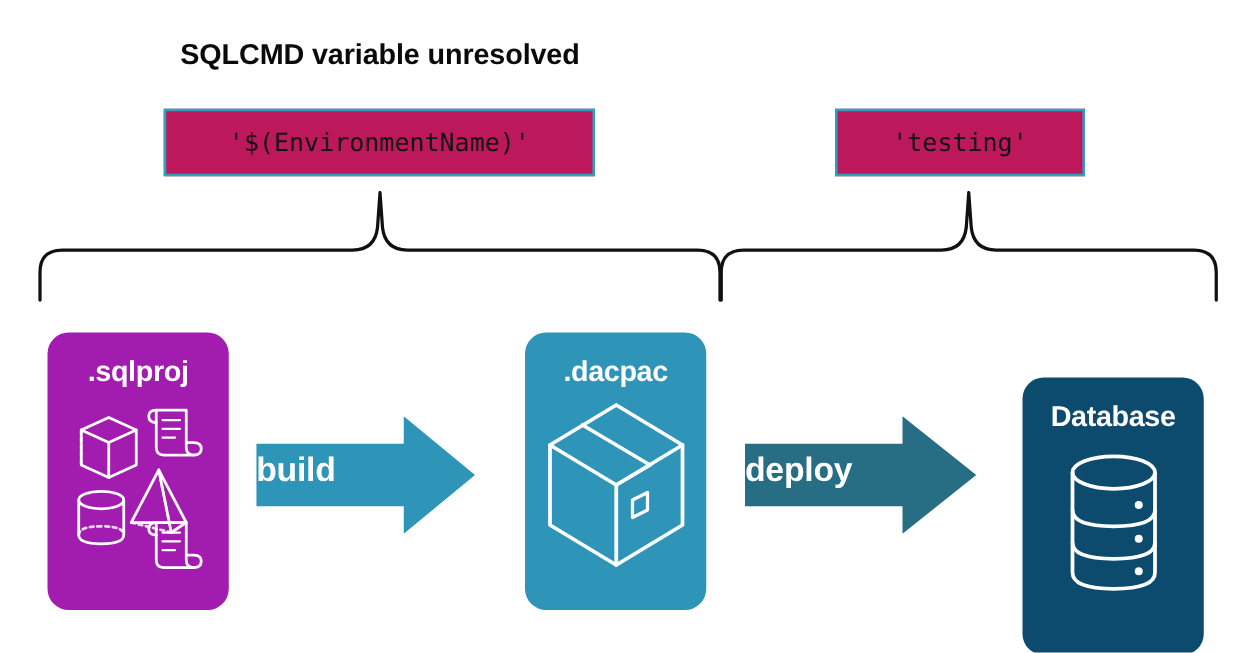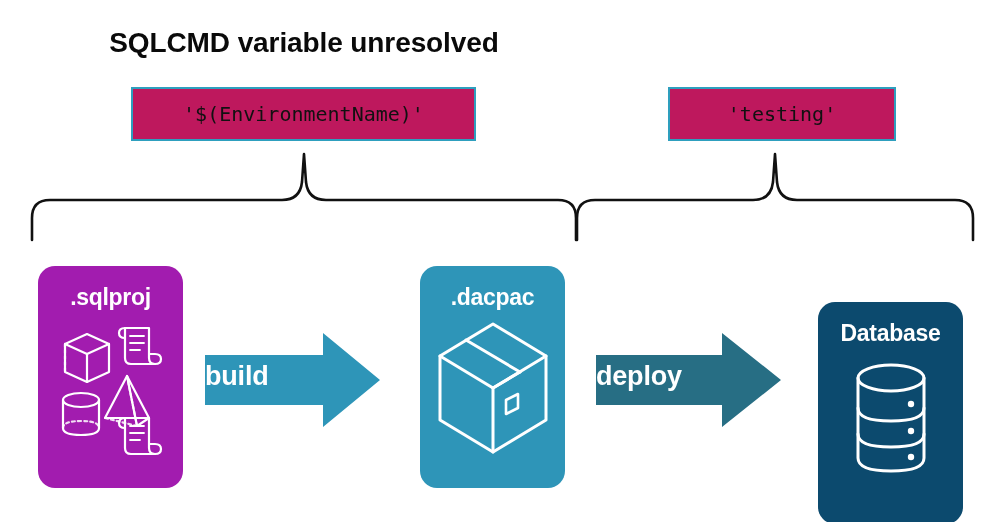--- a/index.html
+++ b/index.html
@@ -21,21 +21,21 @@
     left: 0; top: 0;
     width: 1000px;
     height: 522px;
   }
 
   
   .group-title {
     position: absolute;
     font-family: "Liberation Sans", sans-serif;
     font-weight: bold;
-    font-size: 28px;
+    font-size: 23px;
     color: #0a0a0a;
     letter-spacing: -0.1px;
     white-space: nowrap;
     text-align: center;
     line-height: 26px;
   }
   #title-left  { left: 0;   top: 30px; width: 608px; }
   #title-right { left: 608px; top: 30px; width: 392px; }
 
   
@@ -47,21 +47,21 @@
     font-family: "DejaVu Sans Mono", monospace;
     font-size: 20px;
     color: #111111;
     display: flex;
     align-items: center;
     justify-content: center;
     white-space: nowrap;
     letter-spacing: 0px;
   }
   #code-left  { left: 131px; top: 87px;  width: 345px; height: 54px; }
-  #code-right { left: 668px; top: 87px;  width: 228px; height: 54px; }
+  #code-right { left: 668px; top: 87px;  width: 200px; height: 54px; }
 
   
   .brace { position: absolute; }
   #brace-left  { left: 30px;  top: 152px; }
   #brace-right { left: 575px; top: 152px; }
 
   
   .card {
     position: absolute;
     border-radius: 17px;

